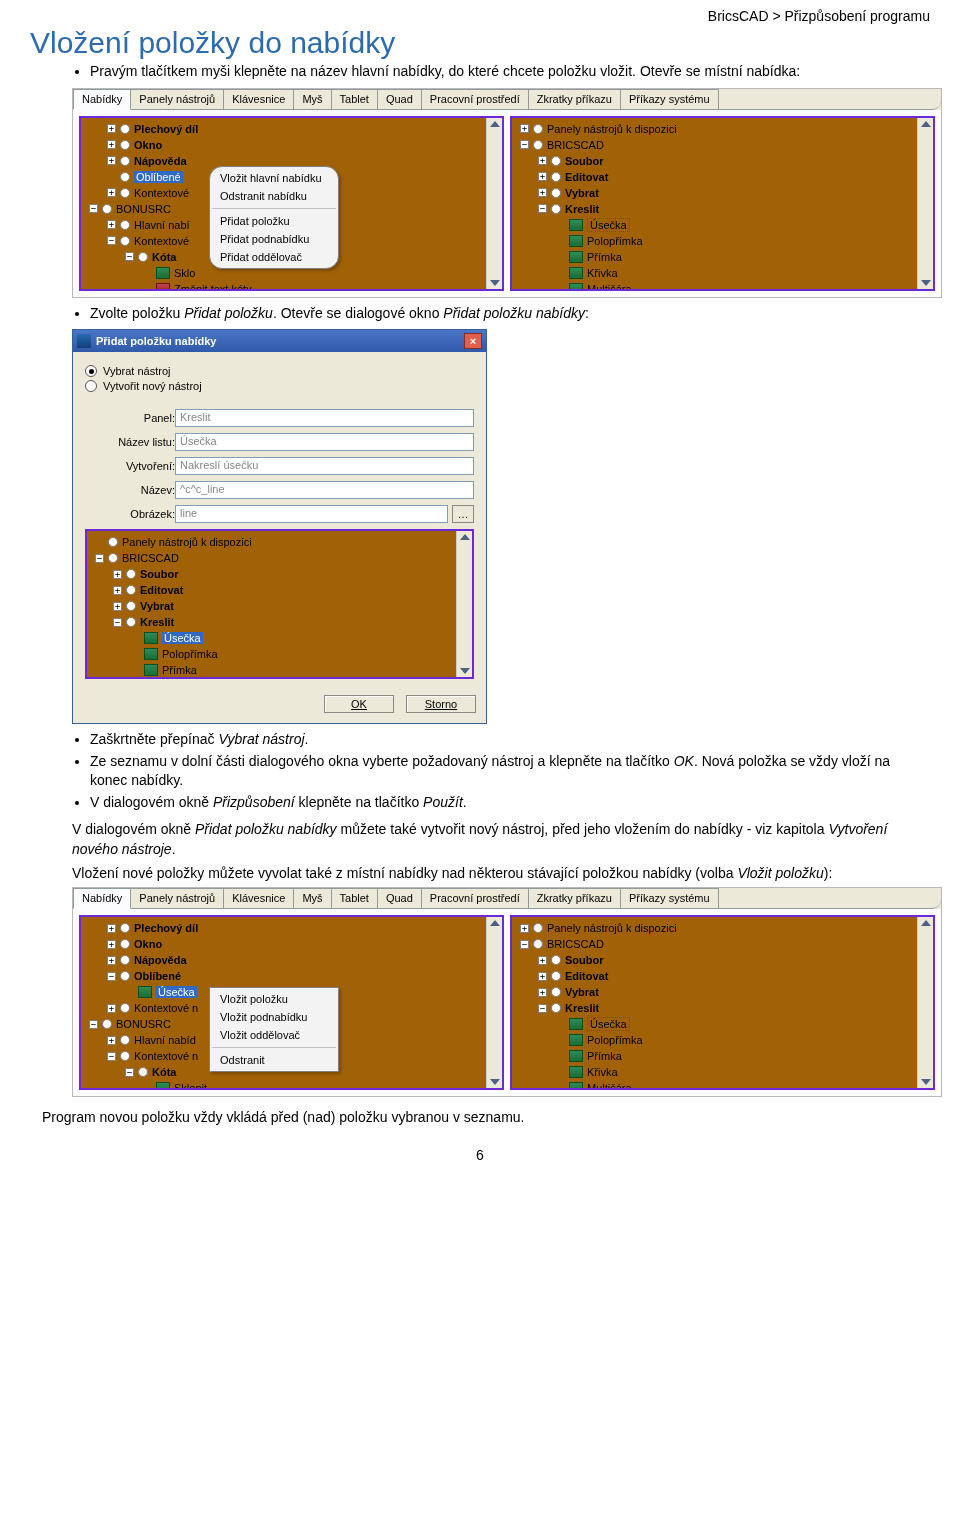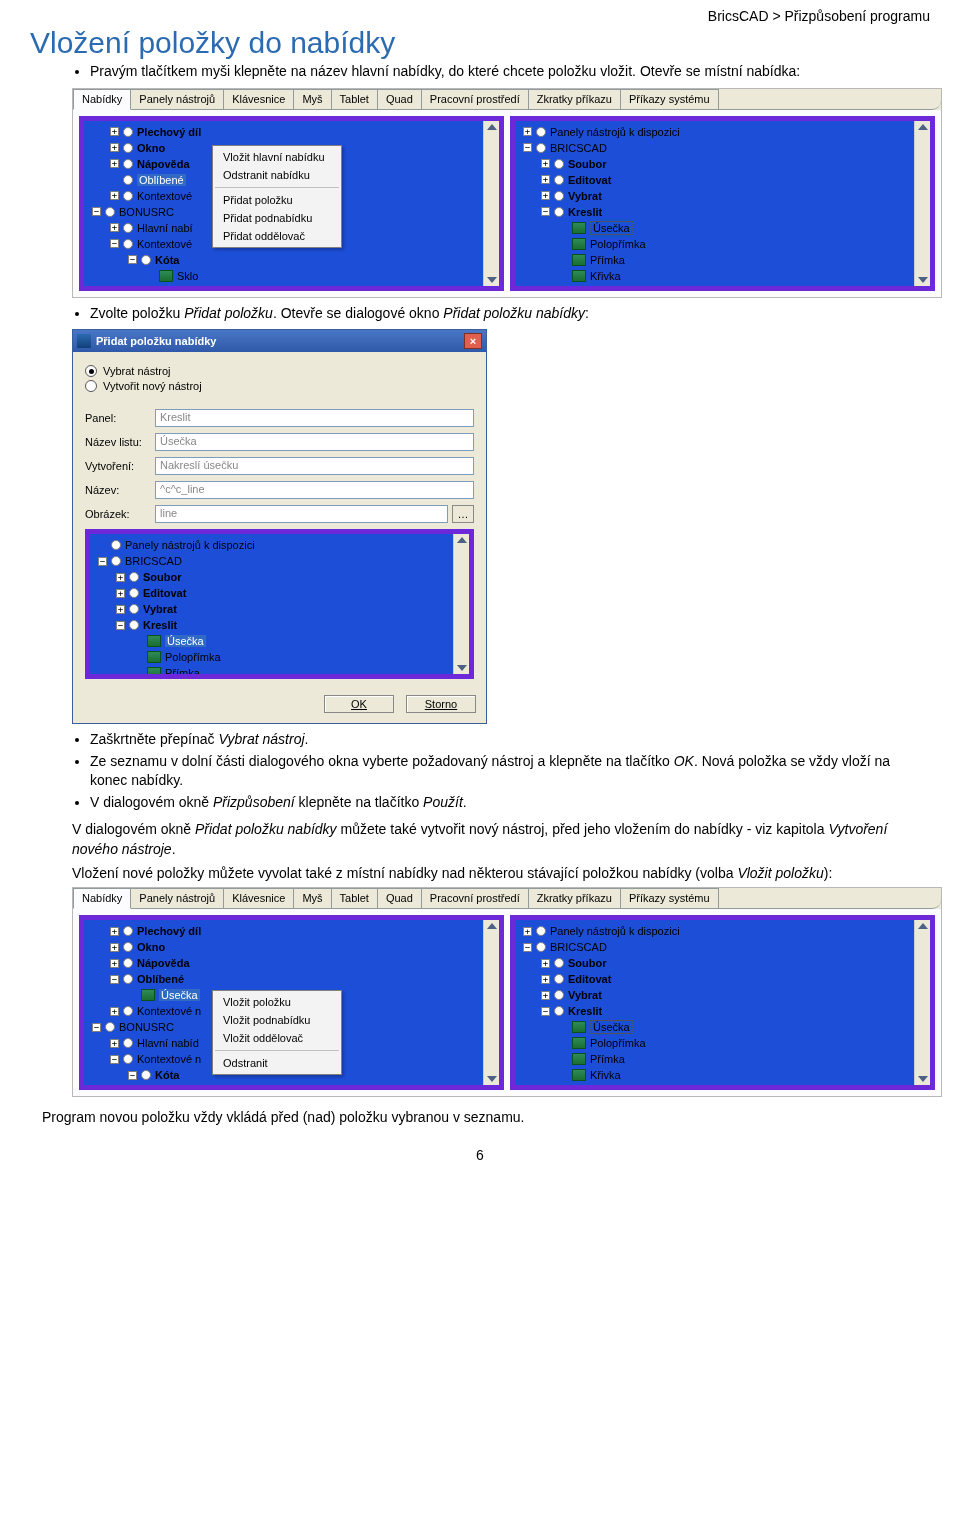--- a/index.html
+++ b/index.html
@@ -56,22 +56,22 @@
     z-index: 2;
   }
   .panes {
     display: flex;
     gap: 6px;
     padding: 6px;
     background: #fcfcfe;
   }
   .treewrap {
     flex: 1;
-    background: #1d4ed8;
-    border: 5px solid #6d28d9;
+    background: #a16207;
+    border: 2px solid #6d28d9;
     height: 175px;
     overflow: hidden;
     position: relative;
   }
   .treewrap .sb {
     position: absolute; right: 0; top: 0; bottom: 0; width: 16px;
     background: #ece9d8; border-left: 1px solid #cdcdcd;
   }
   .treewrap .sb::before, .treewrap .sb::after {
     content: ""; position: absolute; left: 3px; width: 0; height: 0;
@@ -143,21 +143,21 @@
     border:1px solid #803020; font-weight:bold;
   }
   .dlg-body { padding: 10px 12px 8px 12px; }
   .radiorow { display:flex; align-items:center; margin: 3px 0; }
   .radiorow .rb {
     width: 12px; height: 12px; border:1px solid #555; border-radius:50%;
     margin-right:6px; display:inline-flex; align-items:center; justify-content:center; background:#fff;
   }
   .radiorow .rb.sel::after { content:""; width:5px;height:5px;background:#000;border-radius:50%; }
   .formrow { display:flex; align-items:center; margin: 6px 0; }
-  .formrow .flab { width: 70px; }
+  .formrow .flab { width: 90px; text-align: right; }
   .formrow .fin {
     flex:1; height: 18px; background:#fff; border:1px solid #7f9db9;
     color:#888; padding: 1px 4px; font-size:11px;
   }
   .dots { width:22px;height:18px;border:1px solid #888;background:#ece9d8;margin-left:4px;
           display:flex;align-items:center;justify-content:center; }
   .dlg .treewrap { height: 150px; margin-top:6px; }
   .dlgbtns { display:flex; justify-content:flex-end; gap:12px; padding: 8px 10px 10px; }
   .btn {
     min-width: 70px; text-align:center; padding: 2px 10px;
@@ -244,21 +244,21 @@
             <span class="ico green"></span>
             <span class="lbl">Sklo</span>
           </div>
           <div class="node" style="padding-left: 58px;">
             <span class="exp none"></span>
             <span class="ico red"></span>
             <span class="lbl">Změnit text kóty</span>
           </div>
         </div>
       <div class="sb"></div>
-      <div class="ctx" id="ctx1" style="top: 24px; left: 128px;">
+      <div class="ctx" id="ctx1" style="top: 48px; left: 128px; border-radius: 13px;">
           <div class="mi">Vložit hlavní nabídku</div>
           <div class="mi">Odstranit nabídku</div>
           <div class="sep"></div>
           <div class="mi">Přidat položku</div>
           <div class="mi">Přidat podnabídku</div>
           <div class="mi">Přidat oddělovač</div>
         </div>
     </div>
     <div class="treewrap">
       <div class="tree" id="tree1R">

